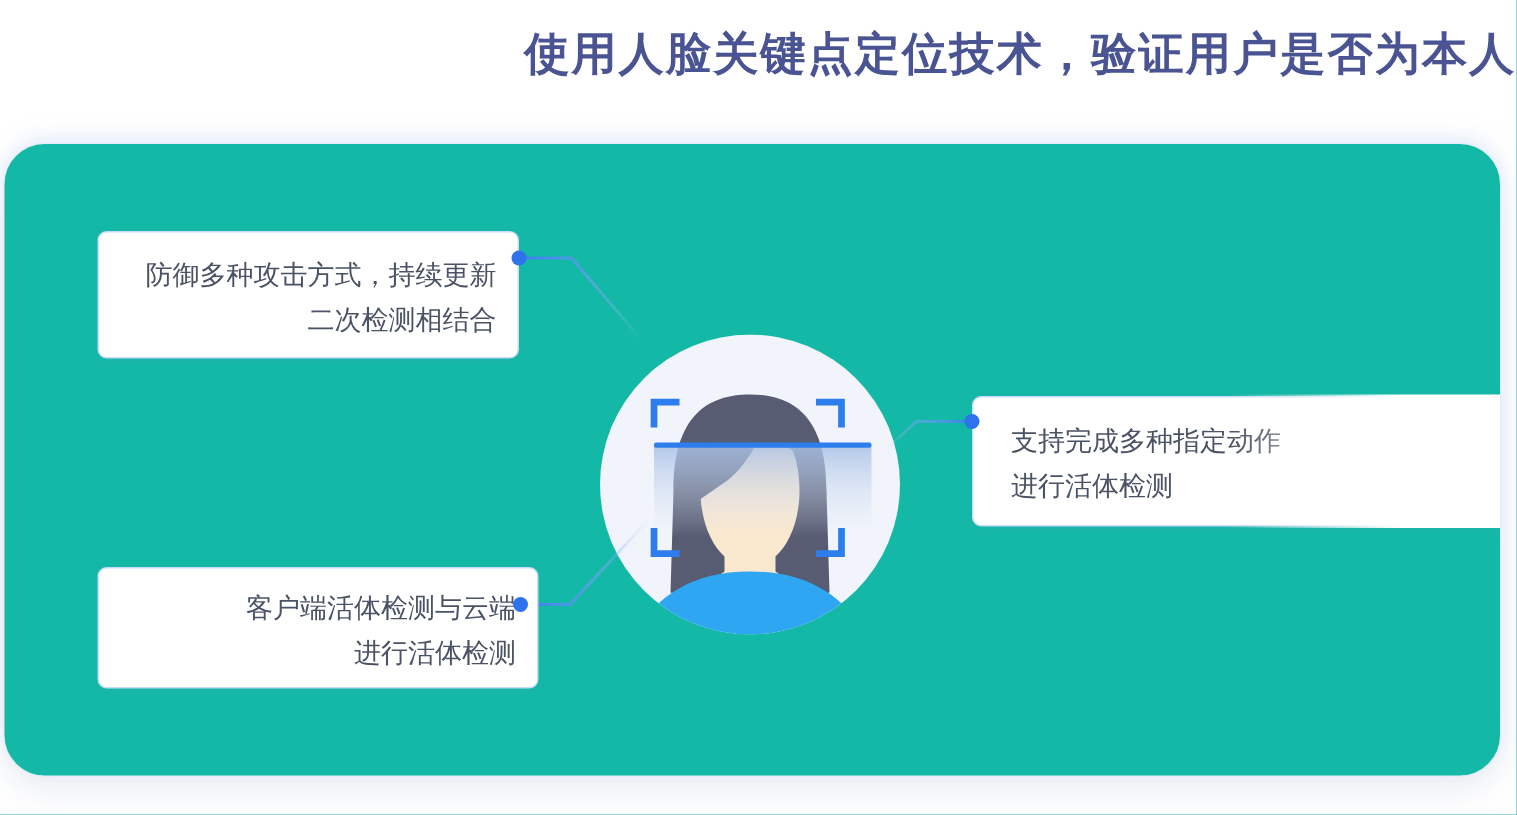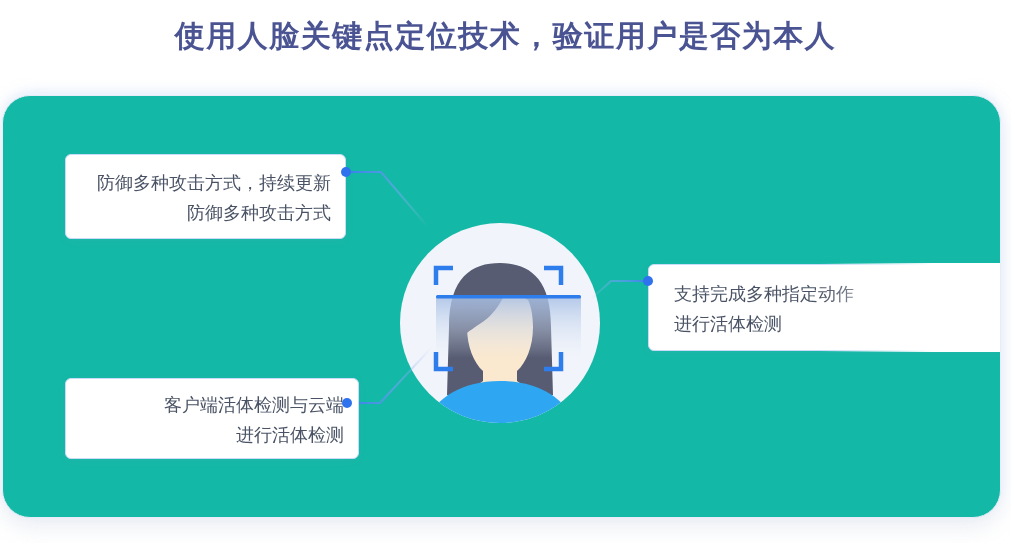--- a/index.html
+++ b/index.html
@@ -7,21 +7,21 @@
   body {
     width: 1011px; height: 543px;
     background: #ffffff;
     font-family: "Liberation Sans", "DejaVu Sans", sans-serif;
     overflow: hidden;
     position: relative;
   }
   .page-title {
     position: absolute;
     top: 16px; left: 0; width: 1011px;
-    text-align: center;
+    text-align: right;
     font-size: 30px;
     font-weight: 700;
     letter-spacing: 1.5px;
     color: #4b5493;
     margin: 0;
   }
   .feature-card {
     position: absolute;
     left: 2px; top: 95px;
     width: 999px; height: 423px;
@@ -151,21 +151,21 @@
           <path d="M36,62 L36,45 L53,45"></path>
           <path d="M144,45 L161,45 L161,62"></path>
           <path d="M36,129 L36,146 L53,146"></path>
           <path d="M144,146 L161,146 L161,129"></path>
         </g>
       </svg>
     </div>
 
     <div class="callout callout-top-left">
       <span class="line">防御多种攻击方式，持续更新</span>
-      <span class="line">防御多种攻击方式</span>
+      <span class="line">二次检测相结合</span>
     </div>
 
     <div class="callout callout-bottom-left">
       <span class="line">客户端活体检测与云端</span>
       <span class="line">进行活体检测</span>
     </div>
 
     <div class="callout callout-right">
       <span class="line">支持完成多种指定动作</span>
       <span class="line">进行活体检测</span>

